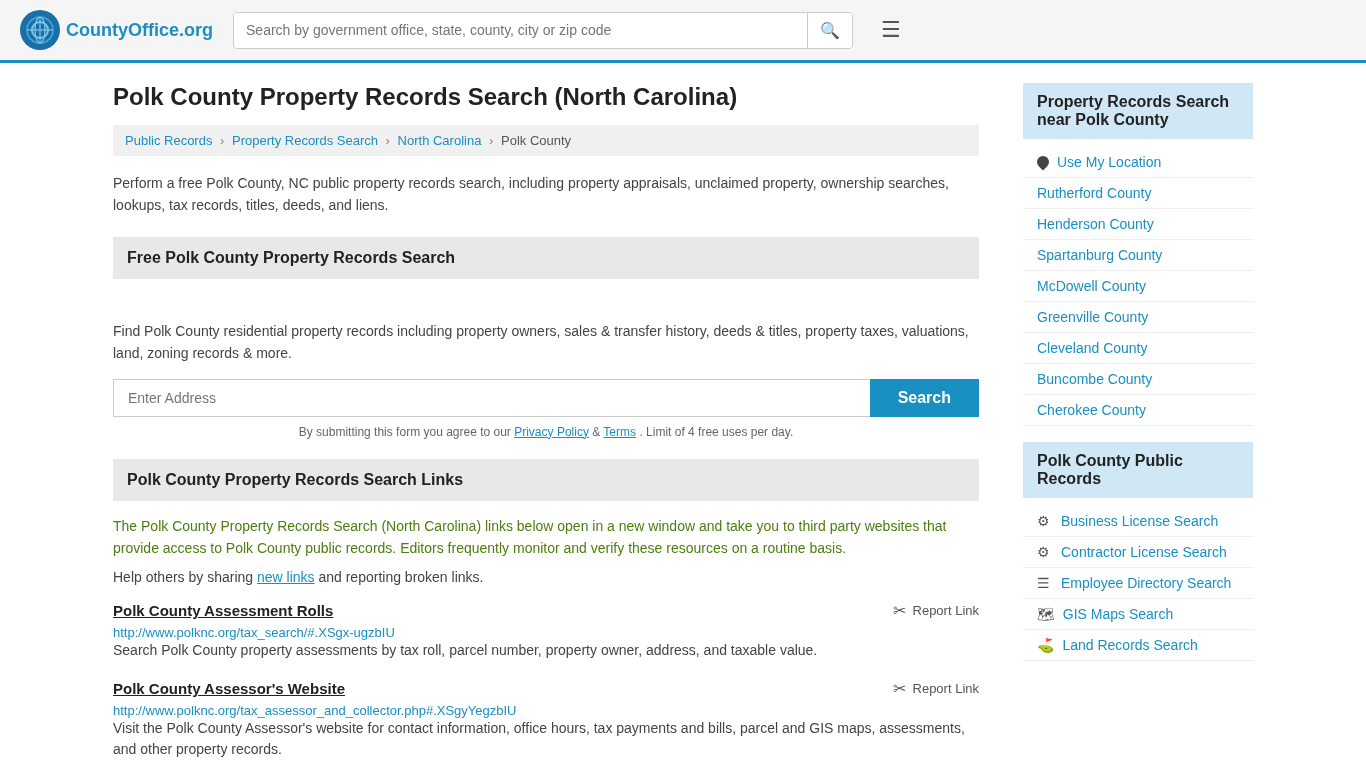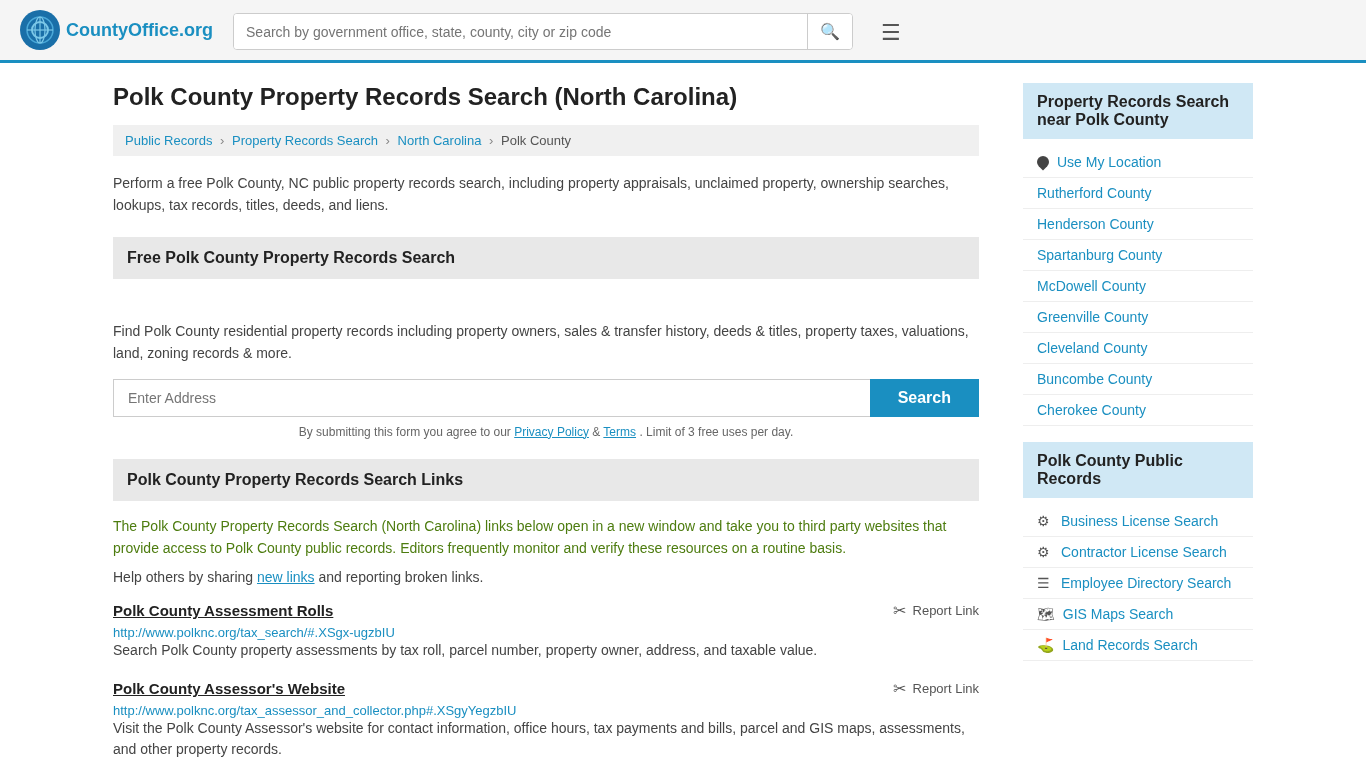--- a/index.html
+++ b/index.html
@@ -4,21 +4,21 @@
   <style>
     * { margin: 0; padding: 0; box-sizing: border-box; }
     body { font-family: Arial, sans-serif; font-size: 14px; color: #333; background: #fff; }
 
     
     #header {
       background: #f5f5f5;
       border-bottom: 3px solid #1a8fc1;
       padding: 10px 20px;
       display: flex;
-      align-items: flex-end;
+      align-items: center;
       gap: 20px;
     }
     #logo-area {
       display: flex;
       align-items: center;
       gap: 6px;
       text-decoration: none;
     }
     #logo-icon {
       width: 40px;
@@ -313,21 +313,21 @@
       <p id="free-search-desc" style="margin-bottom:14px; line-height:1.6; color:#444;margin-top:41px;">Find Polk County residential property records including property owners, sales &amp; transfer history, deeds &amp; titles, property taxes, valuations, land, zoning records &amp; more.</p>
       <div id="search-form-row">
         <input id="address-input" type="text" placeholder="Enter Address" style="">
         <button id="search-submit-btn">Search</button>
       </div>
       <div id="form-disclaimer">
         <span>By submitting this form you agree to our</span>
         <a href="#">Privacy Policy</a>
         <span> &amp; </span>
         <a href="#">Terms</a>
-        <span>. Limit of 3 free uses per day.</span>
+        <span>. Limit of 4 free uses per day.</span>
       </div>
     </div>
 
     <div id="links-section">
       <div class="section-header">Polk County Property Records Search Links</div>
       <p id="links-description">The Polk County Property Records Search (North Carolina) links below open in a new window and take you to third party websites that provide access to Polk County public records. Editors frequently monitor and verify these resources on a routine basis.</p>
       <p id="share-new-links" style="margin-top:10px; margin-bottom:16px; font-size:14px; color:#444;">
         <span>Help others by sharing</span>
         <a href="#">new links</a>
         <span> </span><span>and reporting broken links.</span>

